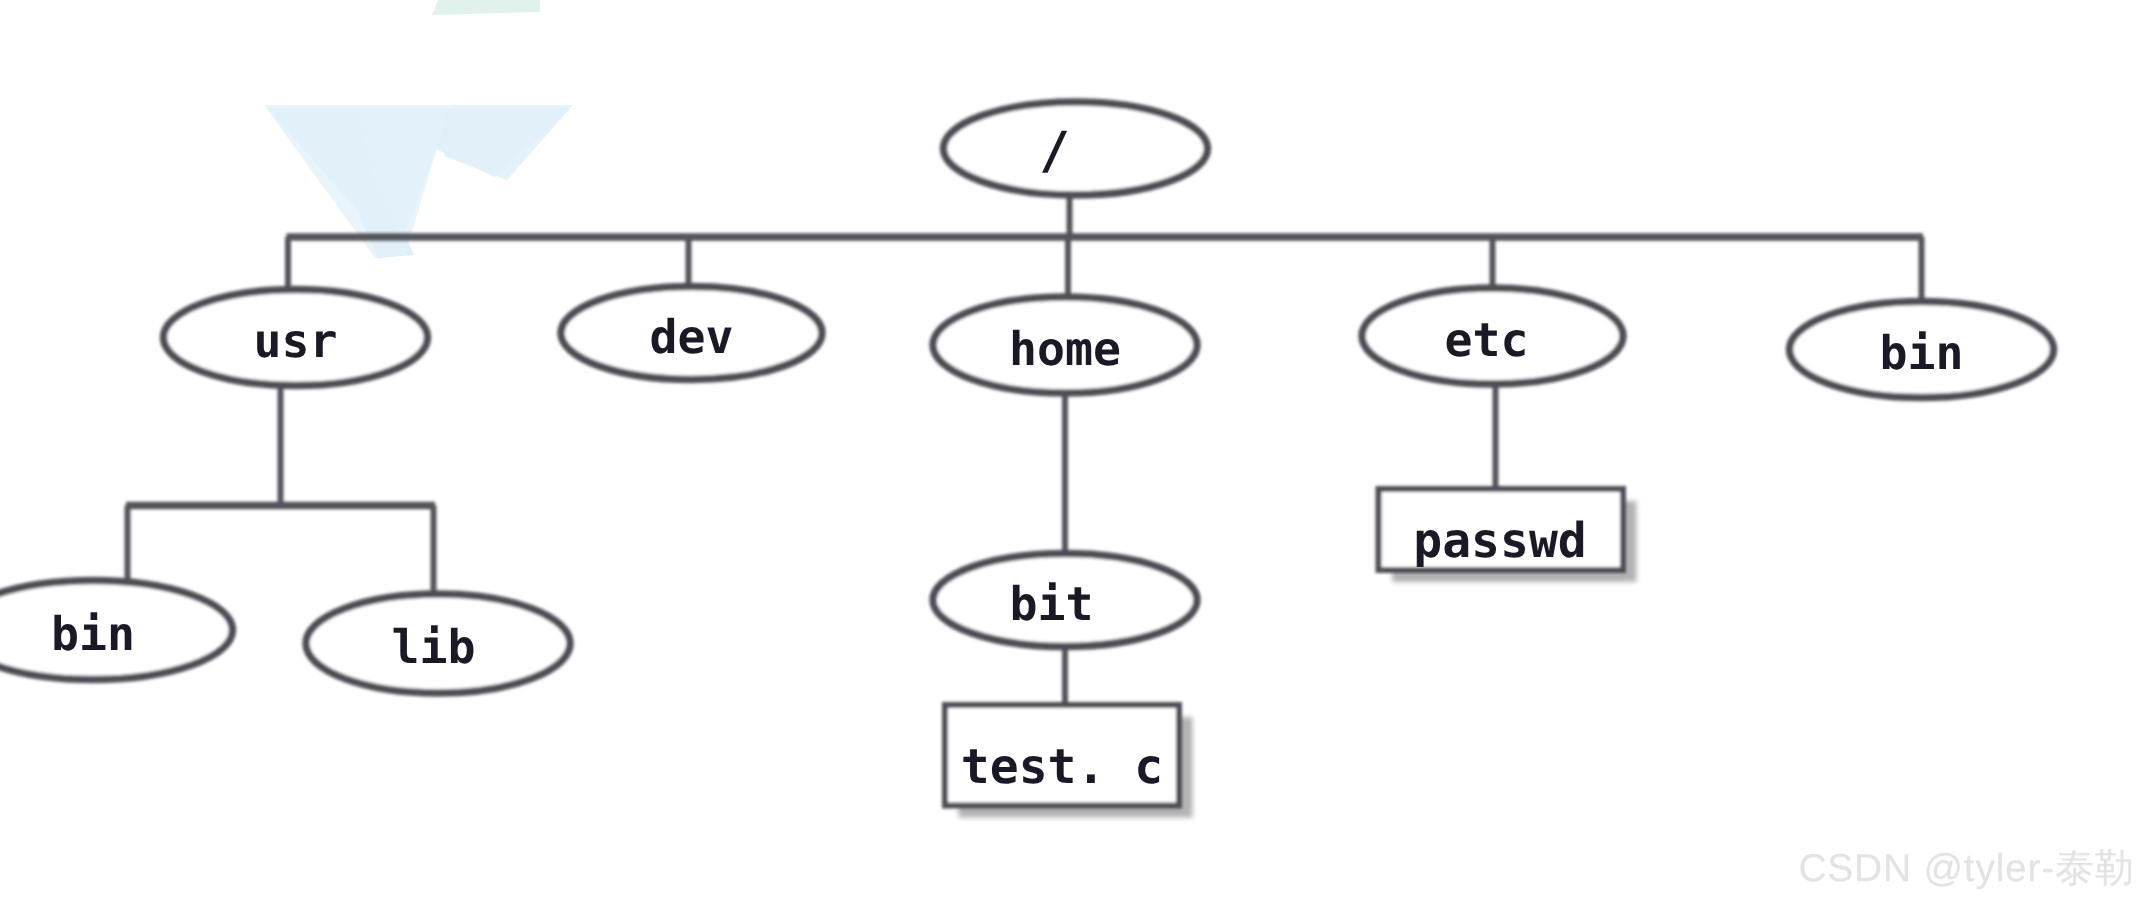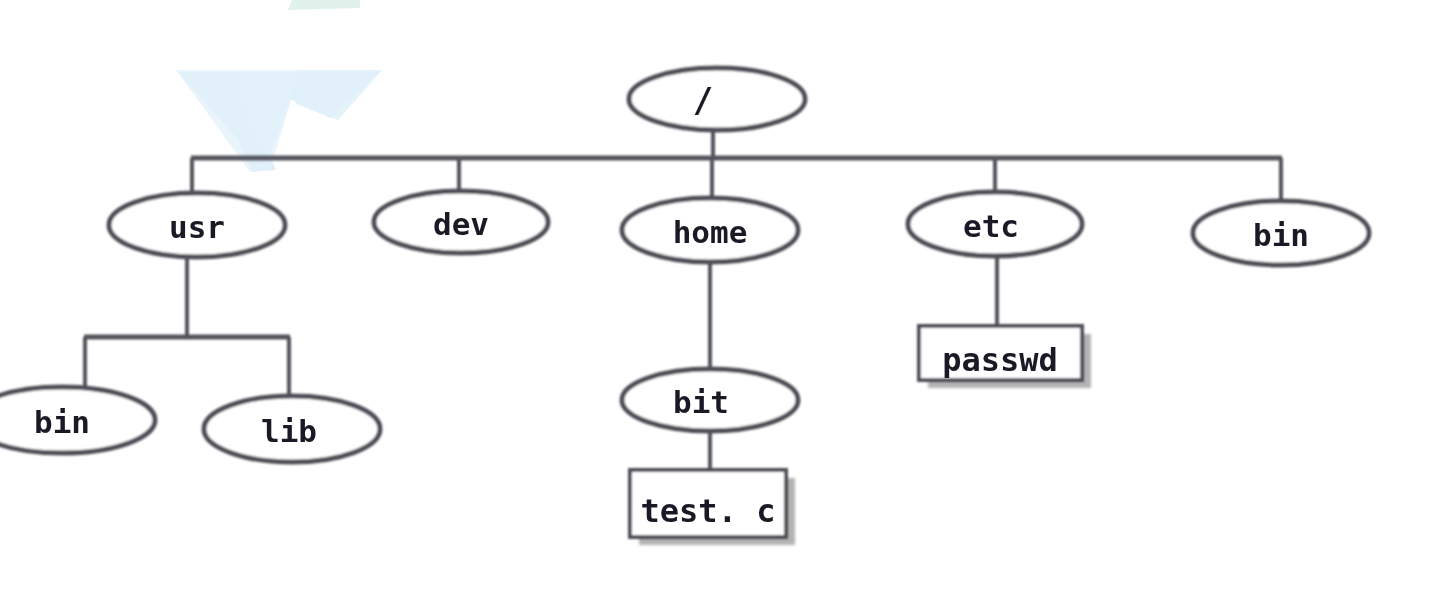--- a/index.html
+++ b/index.html
@@ -148,14 +148,15 @@
       </g>
 
       <g>
         <rect x="639" y="478" width="156" height="67" fill="#9a9a9a" filter="url(#blurShadow)" opacity="0.75"></rect>
         <rect x="630" y="470" width="156" height="67" fill="#ffffff" stroke="#4e4e57" stroke-width="4" filter="url(#blurSoft)"></rect>
         <text class="node-label" x="708" y="522" font-size="32" text-anchor="middle">test. c</text>
       </g>
     </g>
   </svg>
 
+  <div class="watermark-credit">CSDN @tyler-泰勒</div>
 
 </div>
 
 </body></html>

